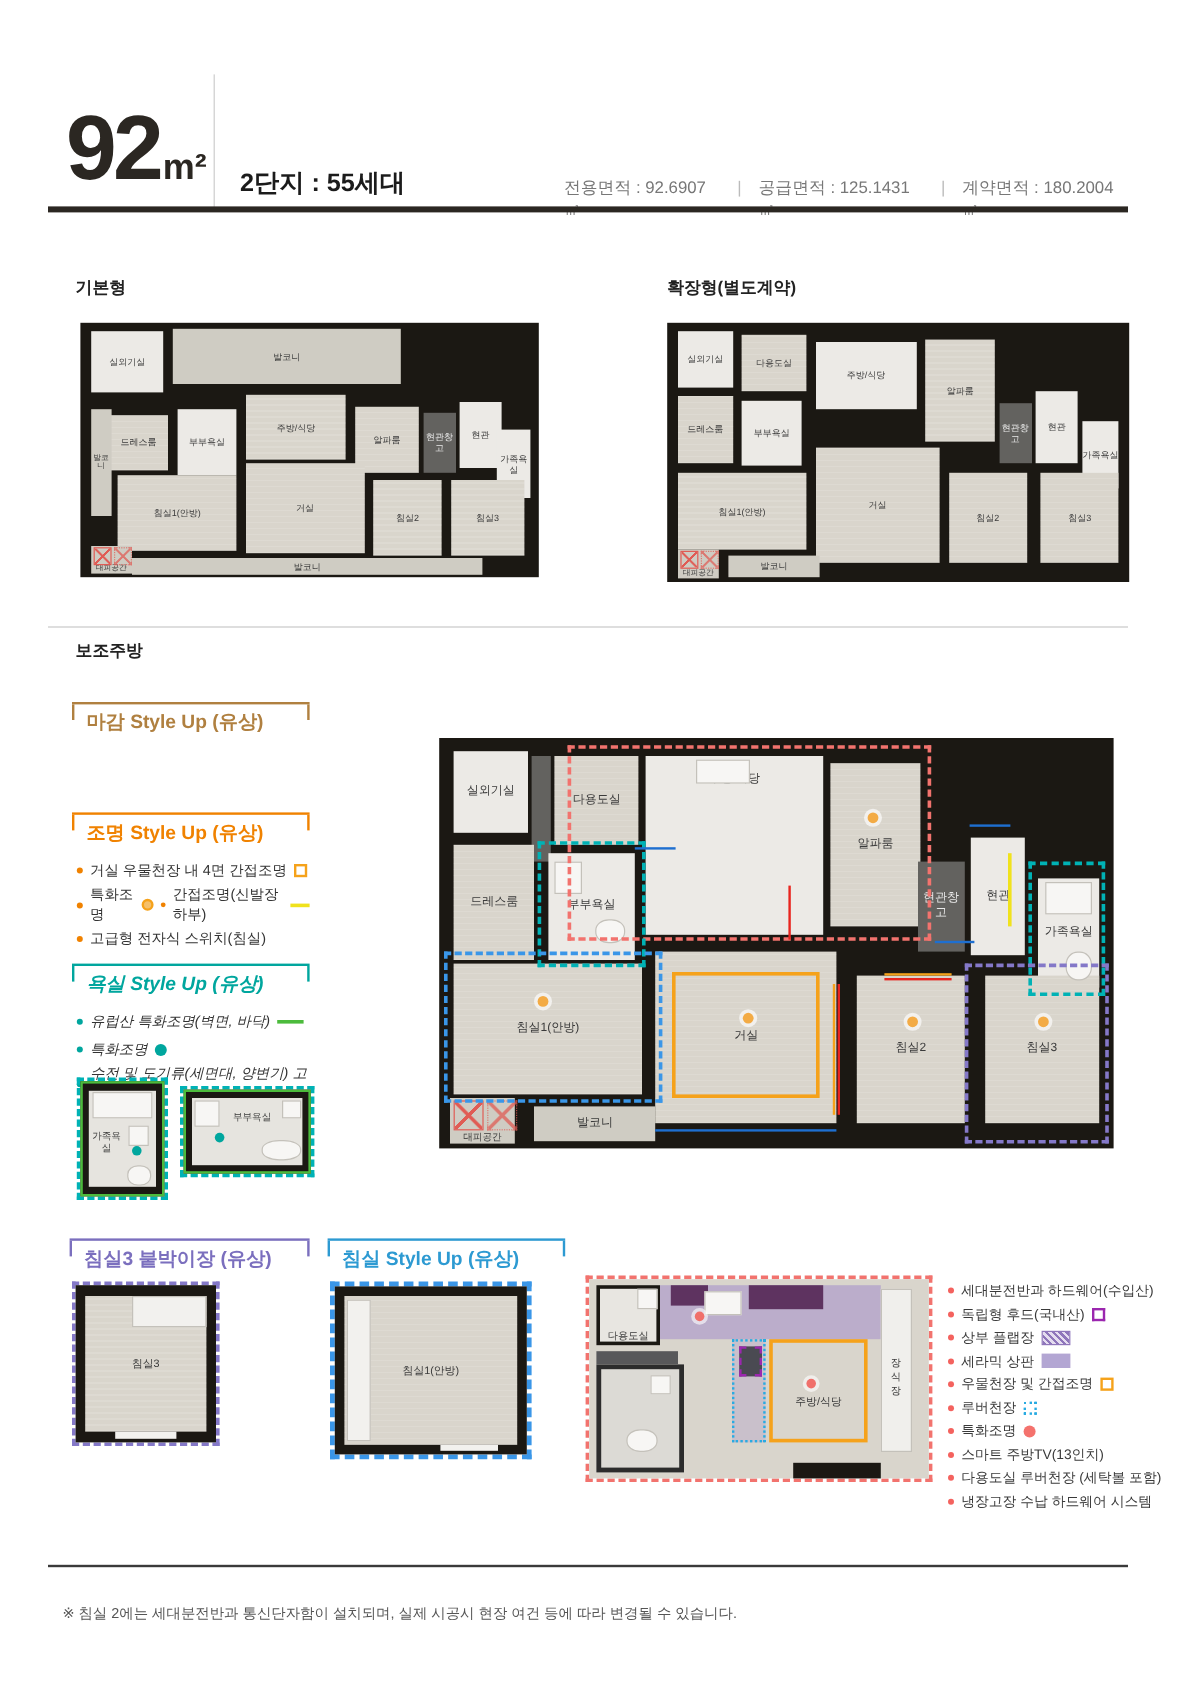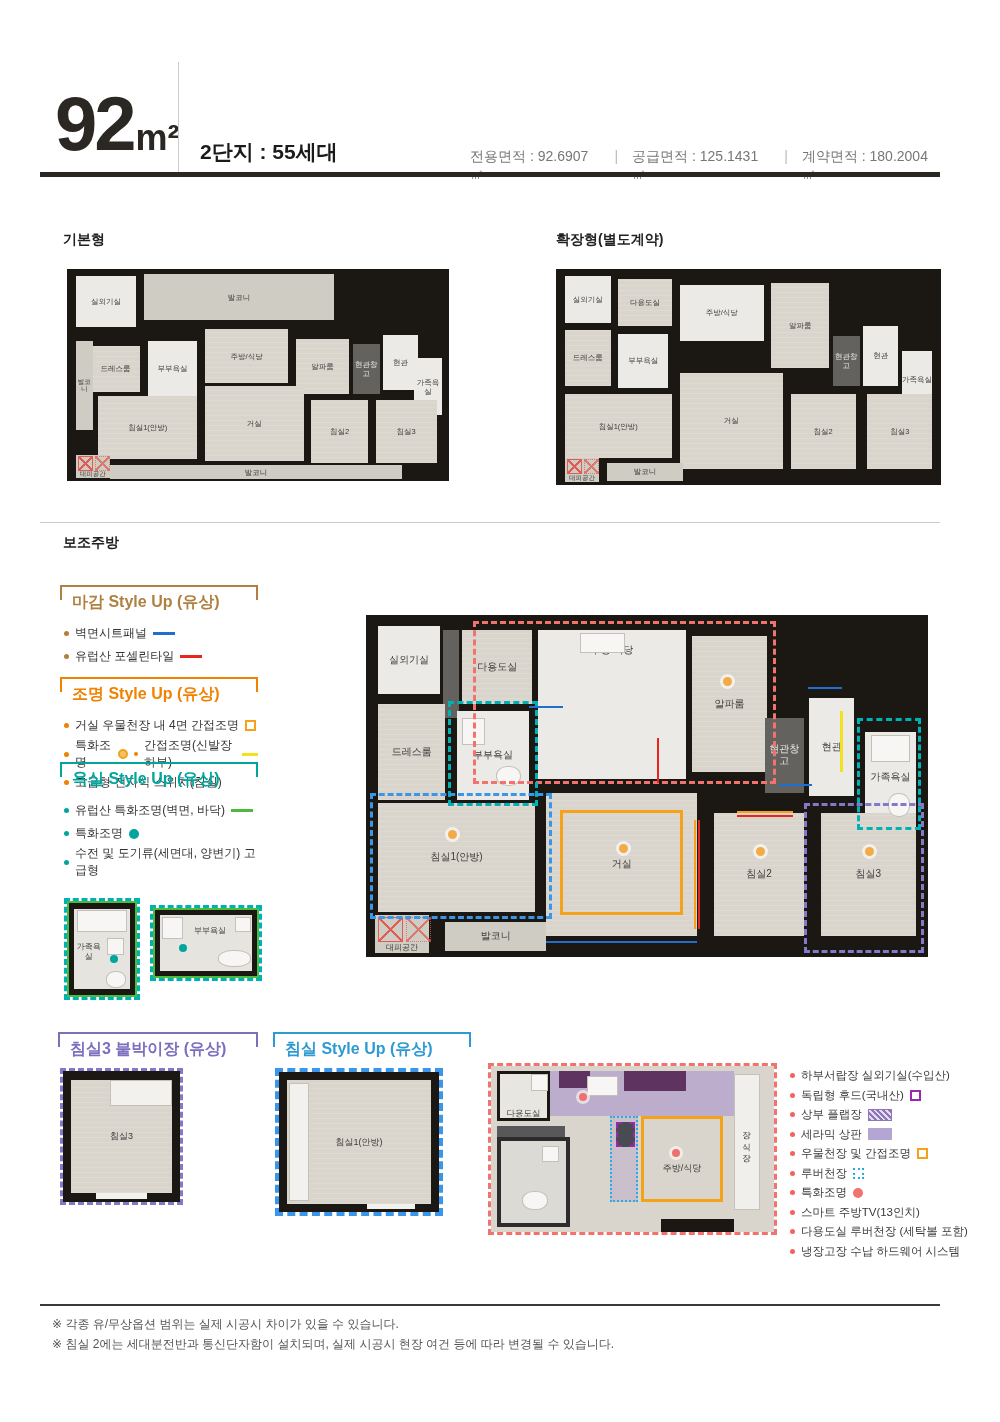--- a/index.html
+++ b/index.html
@@ -3,21 +3,21 @@
 <meta charset="utf-8">
 <style>
   * { margin:0; padding:0; box-sizing:border-box; }
   html,body { background:#ffffff; }
   body { font-family:"Liberation Sans","DejaVu Sans",sans-serif; }
   .page { position:relative; width:1000px; height:1422px; background:#fff; overflow:hidden; }
 
   
   .hdr-num-wrap { position:absolute; left:55px; top:86px; color:#2b2722; }
   .hdr-num { font-size:76px; font-weight:bold; letter-spacing:-3px; line-height:1; }
-  .hdr-unit { font-size:36px; font-weight:bold; margin-left:2px; }
+  .hdr-unit { font-size:30px; font-weight:bold; margin-left:2px; }
   .hdr-vline { position:absolute; left:178px; top:62px; width:1px; height:112px; background:#cccccc; }
   .hdr-sub { position:absolute; left:200px; top:138px; font-size:21px; font-weight:bold; color:#1b1b1b; }
   .hdr-areas { position:absolute; left:470px; top:148px; width:470px; display:flex; justify-content:flex-end; gap:14px; font-size:14px; color:#777; }
   .hdr-areas .sep { color:#bbb; }
   .hdr-bar { position:absolute; left:40px; top:172px; width:900px; height:5px; background:#2b2722; }
 
   
   .sec-label { position:absolute; font-size:14px; font-weight:bold; color:#222; }
   .thin-rule { position:absolute; left:40px; width:900px; height:1px; background:#c9c9c9; }
   .foot-rule { position:absolute; left:40px; top:1304px; width:900px; height:2px; background:#3a3a3a; }
@@ -134,32 +134,20 @@
     <div class="room balcony" style="left:2%;top:88%;width:9%;height:11%;font-size:6.5px;align-items:flex-end;">대피공간</div>
     <div class="escape" style="left:2.5%;top:88.5%;width:4%;height:7%;"></div>
     <div class="escape dotted" style="left:7%;top:88.5%;width:4%;height:7%;"></div>
   </div>
 
   <div class="thin-rule" style="top:522px;"></div>
   <div class="sec-label" style="left:63px;top:534px;">보조주방</div>
 
   <div class="opt-box" style="left:60px;top:585px;width:198px;--c:#b08040;">
     <div class="opt-title">마감 Style Up (유상)</div>
-    <ul class="opt-items">
-      <li>
-          <span class="bullet"></span>
-          <span>벽면시트패널</span>
-          <span class="sw-line" style="background:#1e6fd0;"></span>
-        </li>
-      <li>
-          <span class="bullet"></span>
-          <span>유럽산 포셀린타일</span>
-          <span class="sw-line" style="background:#e8251f;"></span>
-        </li>
-    </ul>
   </div>
 
   <div class="opt-box" style="left:60px;top:677px;width:198px;--c:#f08200;">
     <div class="opt-title">조명 Style Up (유상)</div>
     <ul class="opt-items">
       <li>
           <span class="bullet"></span>
           <span>거실 우물천장 내 4면 간접조명</span>
           <span class="sw-sq" style="border:2px solid #f5a21b;"></span>
         </li>
@@ -171,21 +159,21 @@
           <span>간접조명(신발장 하부)</span>
           <span class="sw-line" style="background:#f0e21c;width:16px;"></span>
       </li>
       <li>
           <span class="bullet"></span>
           <span>고급형 전자식 스위치(침실)</span>
         </li>
     </ul>
   </div>
 
-  <div class="opt-box" style="left:60px;top:762px;width:198px;--c:#00a69e;">
+  <div class="opt-box" style="left:60px;top:803px;width:198px;font-style:italic;--c:#00a69e;">
     <div class="opt-title">욕실 Style Up (유상)</div>
     <ul class="opt-items">
       <li>
           <span class="bullet"></span>
           <span>유럽산 특화조명(벽면, 바닥)</span>
           <span class="sw-line" style="background:#4cbb3c;"></span>
         </li>
       <li>
           <span class="bullet"></span>
           <span>특화조명</span>
@@ -326,21 +314,21 @@
         <span class="vert-text" style="font-size:8.5px;color:#3a3a3a;">장식장</span>
       </div>
 
       <div style="position:absolute;left:60%;top:92%;width:26%;height:8%;background:#1b1813;"></div>
     </div>
   </div>
 
   <ul class="k-items">
     <li>
         <span class="k-bullet"></span>
-        <span>하부서랍장 실외기실(수입산)</span>
+        <span>세대분전반과 하드웨어(수입산)</span>
       </li>
     <li>
         <span class="k-bullet"></span>
         <span>독립형 후드(국내산)</span>
         <span class="sw-sq" style="border:2px dashed #9b27af;"></span>
       </li>
     <li>
         <span class="k-bullet"></span>
         <span>상부 플랩장</span>
         <span class="sw-sq" style="width:24px;height:12px;border:1px solid #8f76bb;background:repeating-linear-gradient(45deg,#8f76bb 0 2px,#e4dcef 2px 4px);"></span>
@@ -373,16 +361,15 @@
         <span class="k-bullet"></span>
         <span>다용도실 루버천장 (세탁볼 포함)</span>
       </li>
     <li>
         <span class="k-bullet"></span>
         <span>냉장고장 수납 하드웨어 시스템</span>
       </li>
   </ul>
 
   <div class="foot-rule"></div>
-  <div class="footnote" style="top:1316px;">※ 각종 유/무상옵션 범위는 실제 시공시 차이가 있을 수 있습니다.</div>
   <div class="footnote" style="top:1336px;">※ 침실 2에는 세대분전반과 통신단자함이 설치되며, 실제 시공시 현장 여건 등에 따라 변경될 수 있습니다.</div>
 
 </div>
 
 </body></html>

